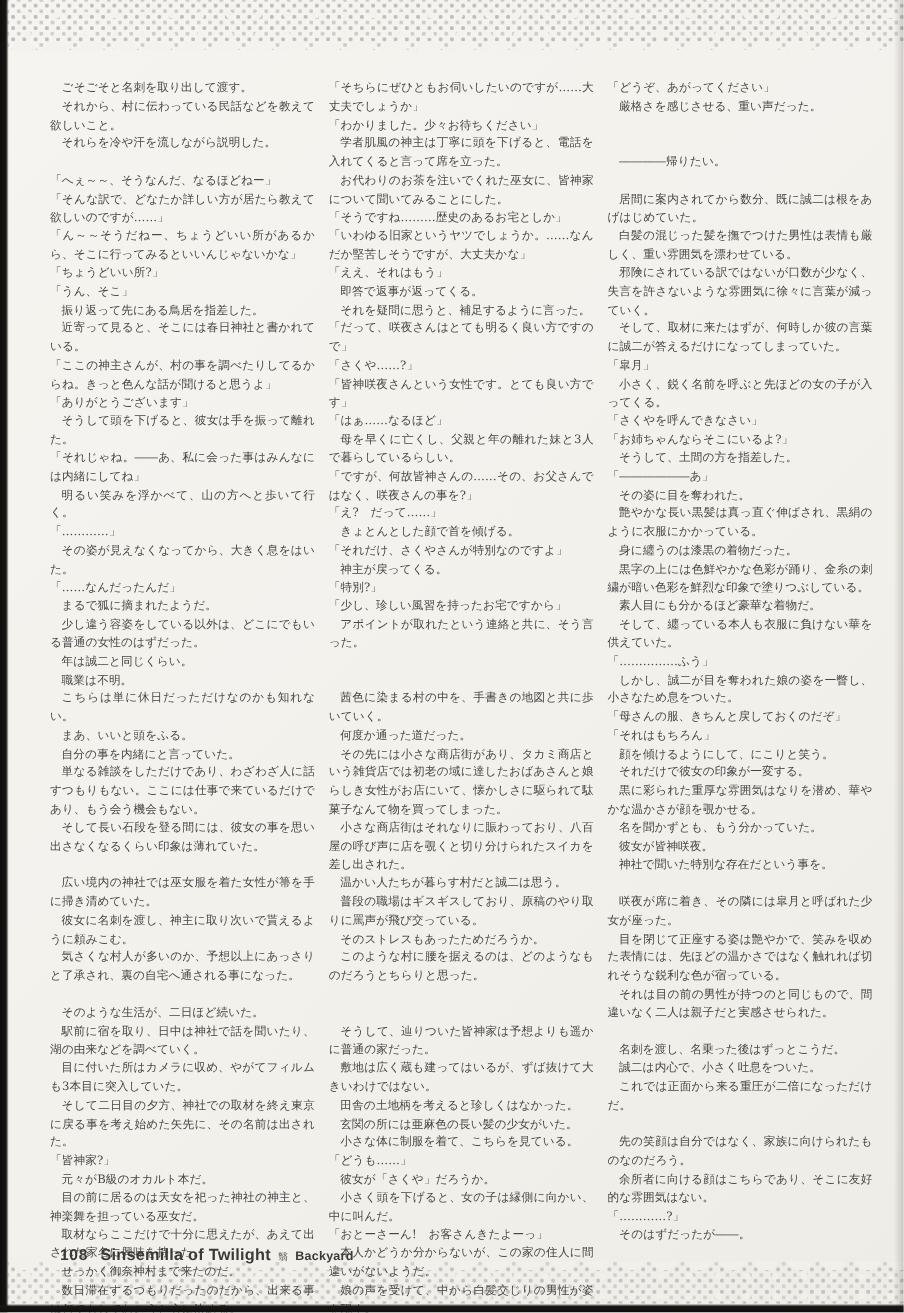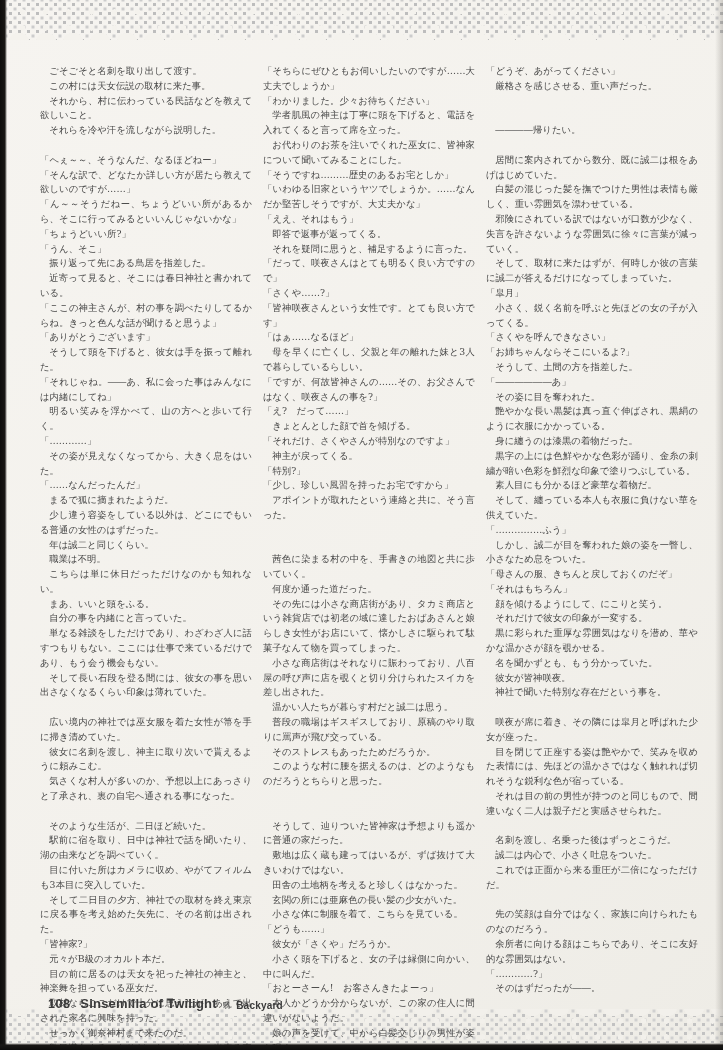--- a/index.html
+++ b/index.html
@@ -96,21 +96,20 @@
 </head>
 <body>
 
 <div style="position:absolute; inset:0;">
   <div class="lace lace-top"></div>
   <div class="lace lace-bottom"></div>
 
   <div class="content">
     <div class="col">
         <p class="line indent">ごそごそと名刺を取り出して渡す。</p>
-        <p class="line indent">この村には天女伝説の取材に来た事。</p>
         <p class="line indent">それから、村に伝わっている民話などを教えて欲しいこと。</p>
         <p class="line indent">それらを冷や汗を流しながら説明した。</p>
         <p class="line"></p>
         <p class="line">「へぇ～～、そうなんだ、なるほどねー」</p>
         <p class="line">「そんな訳で、どなたか詳しい方が居たら教えて欲しいのですが……」</p>
         <p class="line">「ん～～そうだねー、ちょうどいい所があるから、そこに行ってみるといいんじゃないかな」</p>
         <p class="line">「ちょうどいい所?」</p>
         <p class="line">「うん、そこ」</p>
         <p class="line indent">振り返って先にある鳥居を指差した。</p>
         <p class="line indent">近寄って見ると、そこには春日神社と書かれている。</p>

